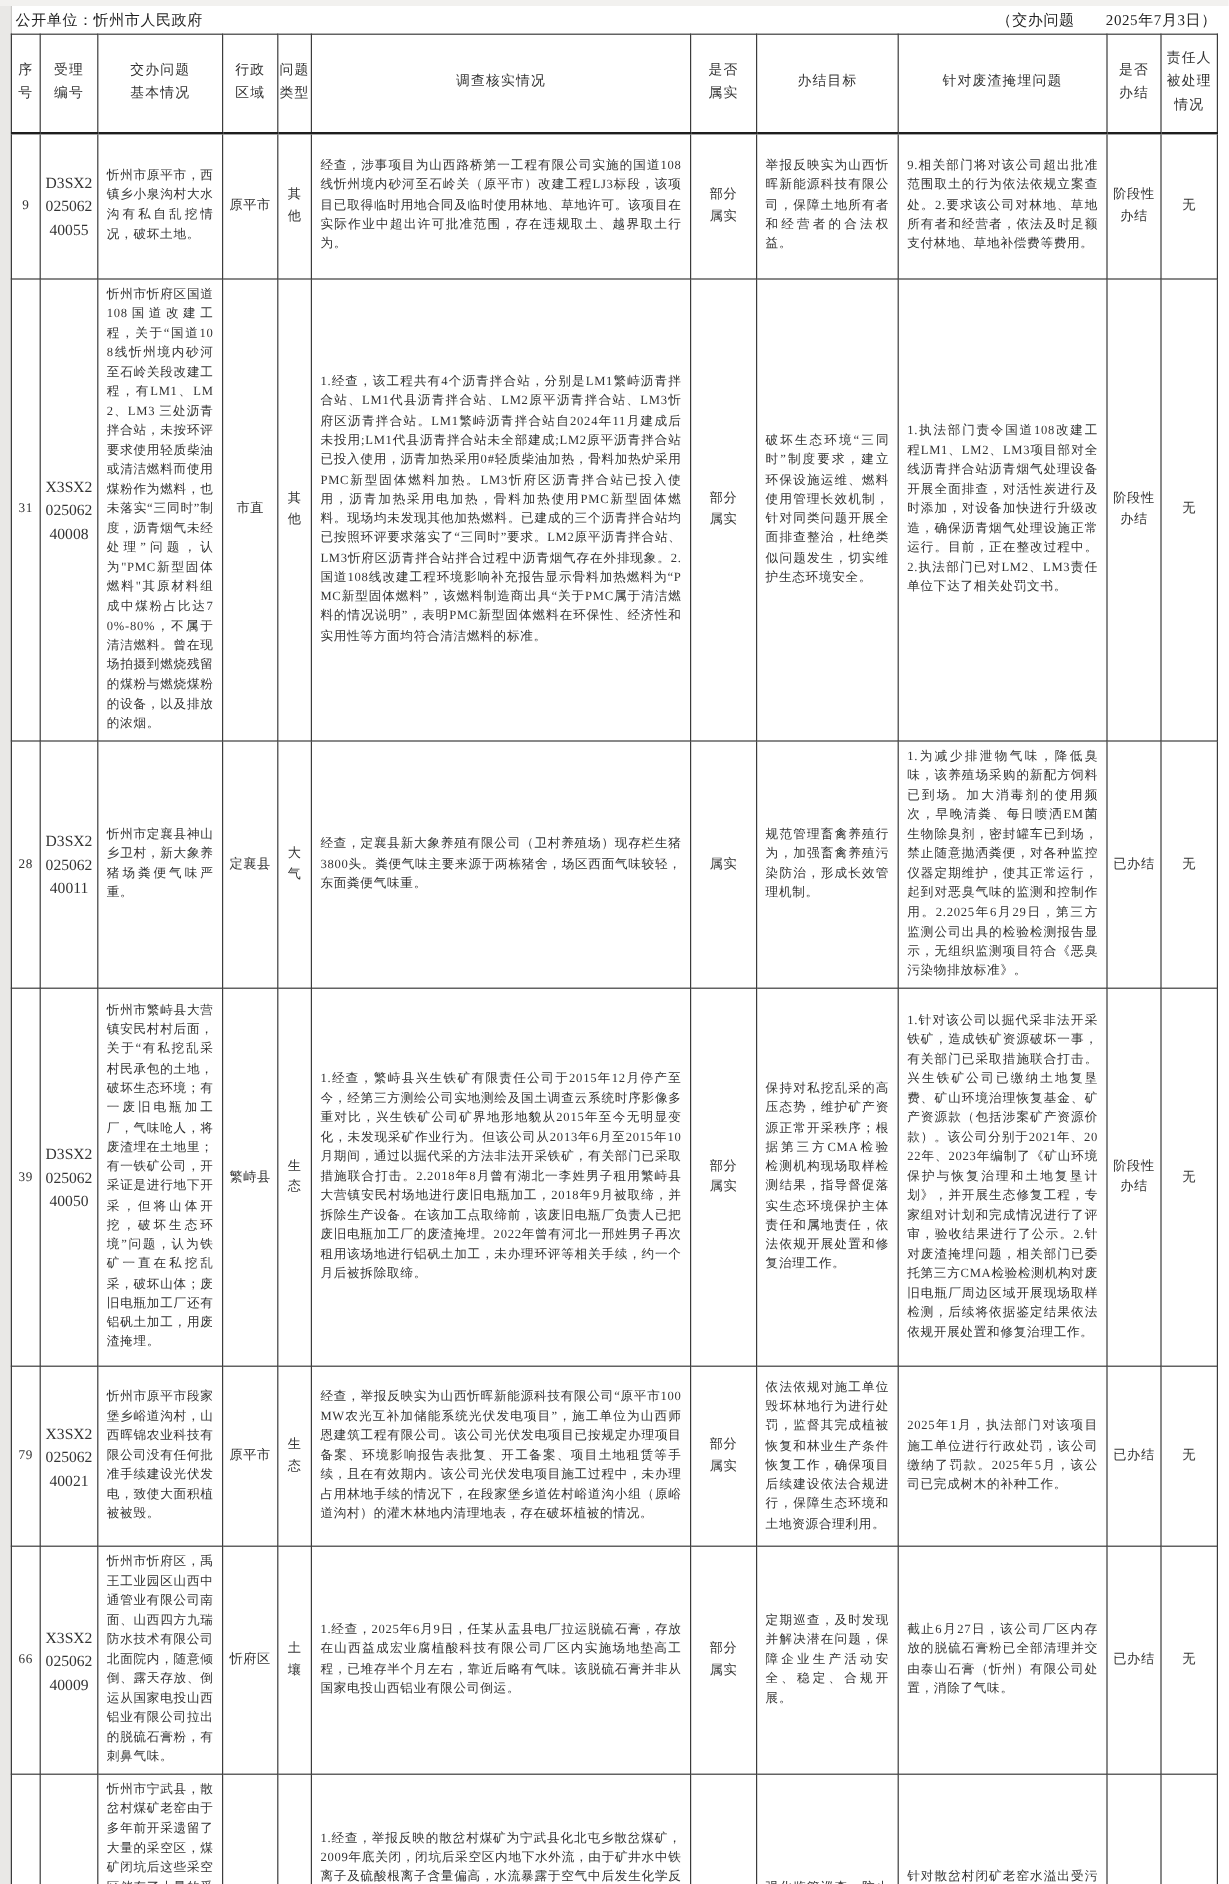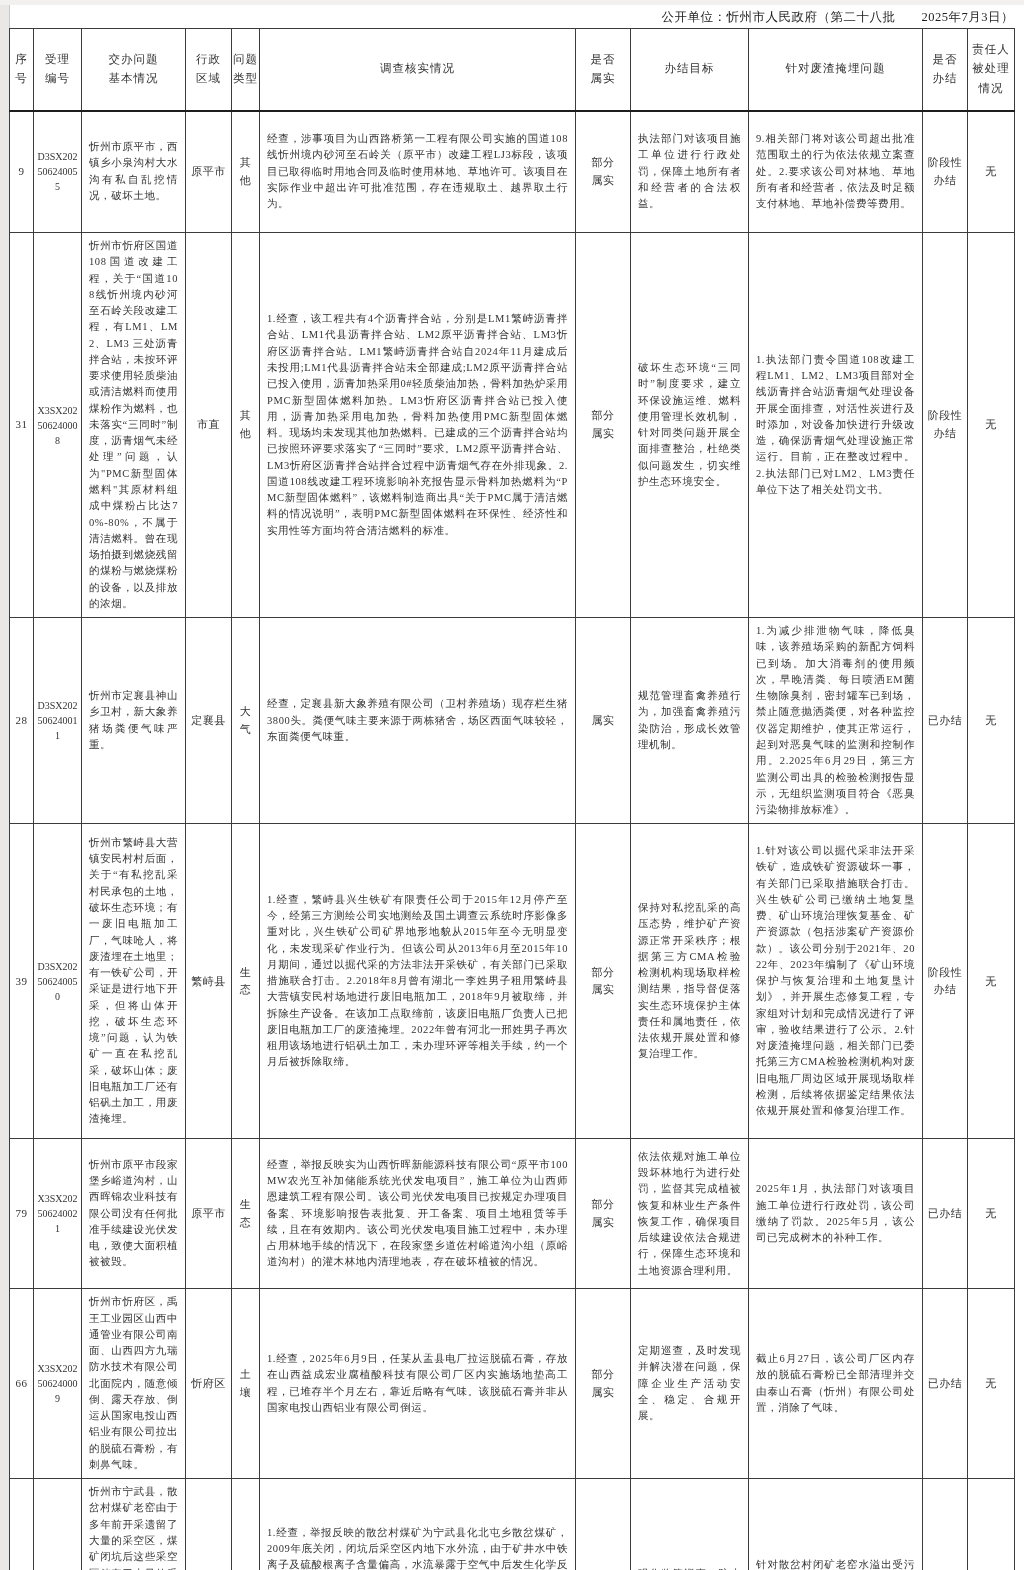--- a/index.html
+++ b/index.html
@@ -11,21 +11,21 @@
   }
   .left-gutter{
     position:absolute;left:0;top:0;width:9px;height:1570px;
     background:#e9e8e6;border-right:1px solid #c9c8c6;
   }
   .top-gutter{
     position:absolute;left:0;top:0;width:1024px;height:5px;background:#f2f1ef;
   }
   .title-bar{
     position:absolute;left:13px;top:7px;width:1001px;height:20px;
-    display:flex;justify-content:flex-end;align-items:center;
+    display:flex;justify-content:space-between;align-items:center;
     font-size:12.5px;letter-spacing:.5px;color:#1f1f1f;
   }
   table.sheet{
     position:absolute;left:9px;top:28px;width:1005px;
     border-collapse:collapse;table-layout:fixed;
   }
   table.sheet th,table.sheet td{
     border:1px solid #3c3c3c;
     vertical-align:middle;
     overflow:hidden;
@@ -36,39 +36,39 @@
     font-weight:normal;font-size:11.5px;line-height:1.7;
     text-align:center;white-space:pre-line;letter-spacing:1px;
     border-bottom:2px solid #1e1e1e !important;
     color:#2a2a2a;
   }
   td.c-center{
     text-align:center;font-size:11px;line-height:1.6;
     padding:2px 3px;letter-spacing:.5px;white-space:pre-line;
   }
   td.c-no{
-    font-size:10px;letter-spacing:0;word-break:break-all;
+    font-size:13px;letter-spacing:0;word-break:break-all;
     padding:2px 2px;line-height:1.5;
   }
   td.c-long{
     text-align:justify;text-justify:inter-character;
     font-size:10.5px;line-height:1.55;letter-spacing:.6px;
     padding:5px 7px;word-break:break-all;
   }
   td.c-prob{font-size:10.5px;}
 </style>
 </head>
 <body>
 
 <div class="left-gutter"></div>
 <div class="top-gutter"></div>
 
 <div class="title-bar">
   <span>公开单位：忻州市人民政府</span>
-  <span>（第二十八批　　2025年7月3日）</span>
+  <span>（交办问题　　2025年7月3日）</span>
 </div>
 
 <table class="sheet">
   <colgroup>
     <col style="width:24px">
       <col style="width:48px">
       <col style="width:104px">
     <col style="width:46px">
       <col style="width:28px">
       <col style="width:316px">
@@ -105,21 +105,21 @@
   <tbody>
     <tr style="height:122px">
       <td class="c-center">9</td>
       <td class="c-center c-no">D3SX202506240055</td>
       <td class="c-long c-prob">忻州市原平市，西镇乡小泉沟村大水沟有私自乱挖情况，破坏土地。</td>
       <td class="c-center">原平市</td>
       <td class="c-center">其他</td>
       <td class="c-long">经查，涉事项目为山西路桥第一工程有限公司实施的国道108线忻州境内砂河至石岭关（原平市）改建工程LJ3标段，该项目已取得临时用地合同及临时使用林地、草地许可。该项目在实际作业中超出许可批准范围，存在违规取土、越界取土行为。</td>
       <td class="c-center">部分
 属实</td>
-      <td class="c-long">执法部门对该项目施工单位进行行政处罚，保障土地所有者和经营者的合法权益。</td>
+      <td class="c-long">举报反映实为山西忻晖新能源科技有限公司，保障土地所有者和经营者的合法权益。</td>
       <td class="c-long">9.相关部门将对该公司超出批准范围取土的行为依法依规立案查处。2.要求该公司对林地、草地所有者和经营者，依法及时足额支付林地、草地补偿费等费用。</td>
       <td class="c-center">阶段性
 办结</td>
       <td class="c-center">无</td>
     </tr>
     <tr style="height:278px">
       <td class="c-center">31</td>
       <td class="c-center c-no">X3SX202506240008</td>
       <td class="c-long c-prob">忻州市忻府区国道108国道改建工程，关于“国道108线忻州境内砂河至石岭关段改建工程，有LM1、LM2、LM3 三处沥青拌合站，未按环评要求使用轻质柴油或清洁燃料而使用煤粉作为燃料，也未落实“三同时”制度，沥青烟气未经处理”问题，认为"PMC新型固体燃料"其原材料组成中煤粉占比达70%-80%，不属于清洁燃料。曾在现场拍摄到燃烧残留的煤粉与燃烧煤粉的设备，以及排放的浓烟。</td>
       <td class="c-center">市直</td>

